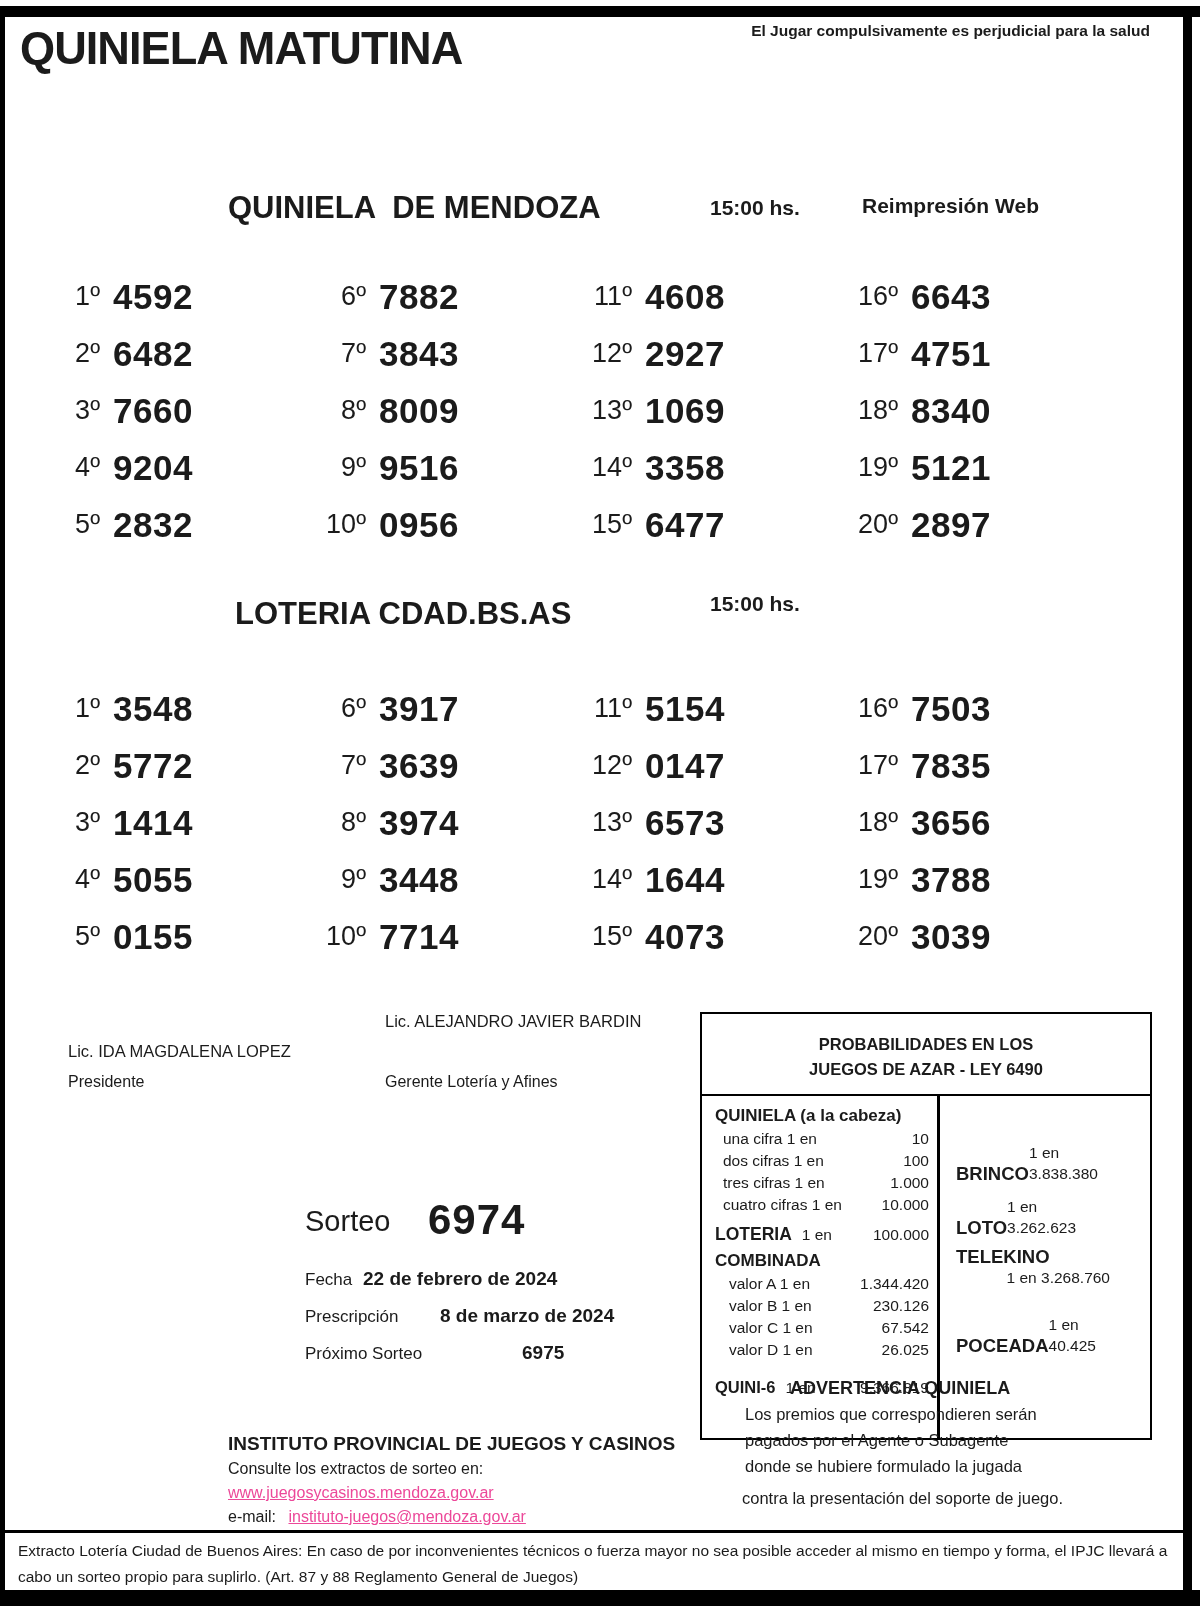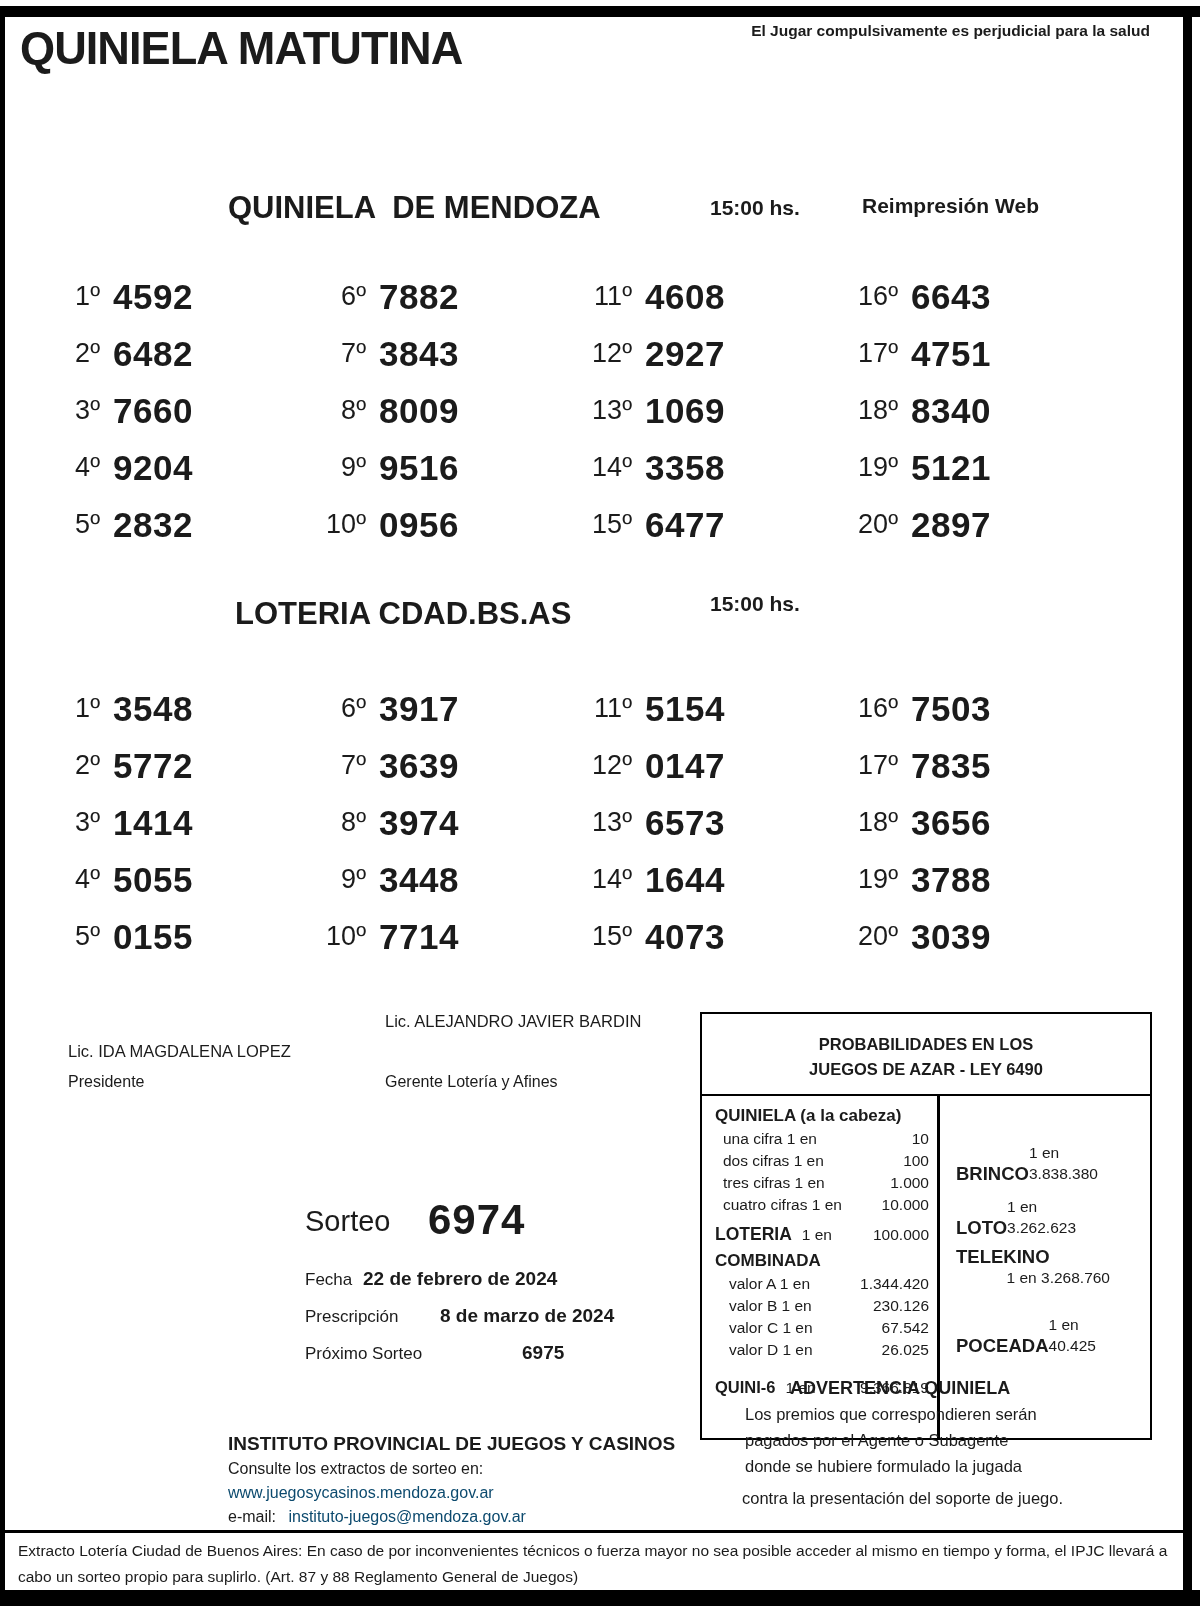--- a/index.html
+++ b/index.html
@@ -51,21 +51,21 @@
   .inline-row .mid{font-size:15.5px;margin-left:10px;}
   .inline-row .val{margin-left:auto;}
   .game{line-height:21px;}
   .game .glbl{font-weight:bold;font-size:18.5px;}
   .game .gval{font-size:15.5px;}
   .game-flex{display:flex;align-items:flex-end;}
   .game-flex .gval{margin-left:auto;}
 
   .inst-name{font-size:19px;font-weight:bold;}
   .inst-line{font-size:16px;}
-  .link{color:#0c4a6e;}
+  .link{text-decoration:underline;color:#ec4899;}
 
   .adv-title{font-size:18px;font-weight:bold;}
   .adv-line{font-size:16.5px;}
 
   .footer-text{font-size:15.5px;line-height:26px;}
 </style>
 </head>
 <body>
 
 <div class="page">

